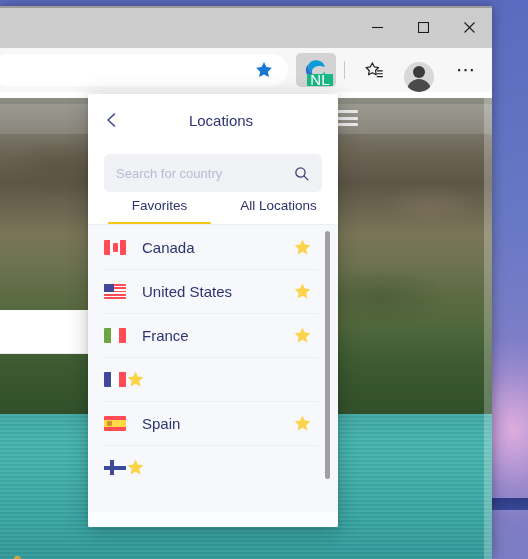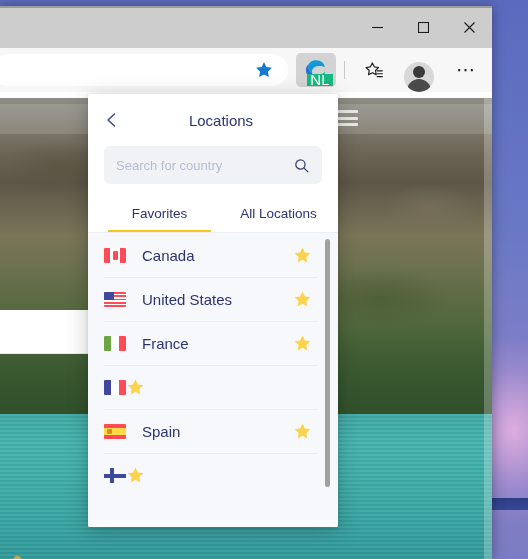--- a/index.html
+++ b/index.html
@@ -176,32 +176,32 @@
     position:absolute; left:12px; top:14px; width:24px; height:24px;
     display:flex; align-items:center; justify-content:center; color:#3d4a96;
   }
   #popup-title {
     width:100%; text-align:center;
     font-size:15px; color:#2c3470; font-weight:400;padding-left:16px;
   }
   #search-wrap { padding:0 16px; }
   #search-box {
     height:38px; background:#f0f2f6; border-radius:6px;
-    display:flex; align-items:center; padding:0 12px;
+    display:flex; align-items:center; padding:0 12px;margin-top:8px;
   }
   #search-input {
     flex:1; border:none; outline:none; background:transparent;
     font-size:13px; color:#3b4270;
     font-family:"Liberation Sans", sans-serif;
   }
   #search-input::placeholder { color:#b5bdd4; }
   #search-icon { width:17px; height:17px; color:#3b4270; flex:none; }
 
   #tabs {
-    display:flex; margin-top:16px; position:relative;padding-left:12px;
+    display:flex; margin-top:0; position:relative;padding-left:12px;
   }
   .tab {
     flex:1; text-align:center; font-size:13.5px; color:#2c3470;
     padding:6px 0 12px 0; position:relative;
   }
   .tab.active::after {
     content:""; position:absolute; left:8px; right:8px; bottom:0;
     height:3px; background:#f5c518; border-radius:1px;
   }
   #tabs::after {

